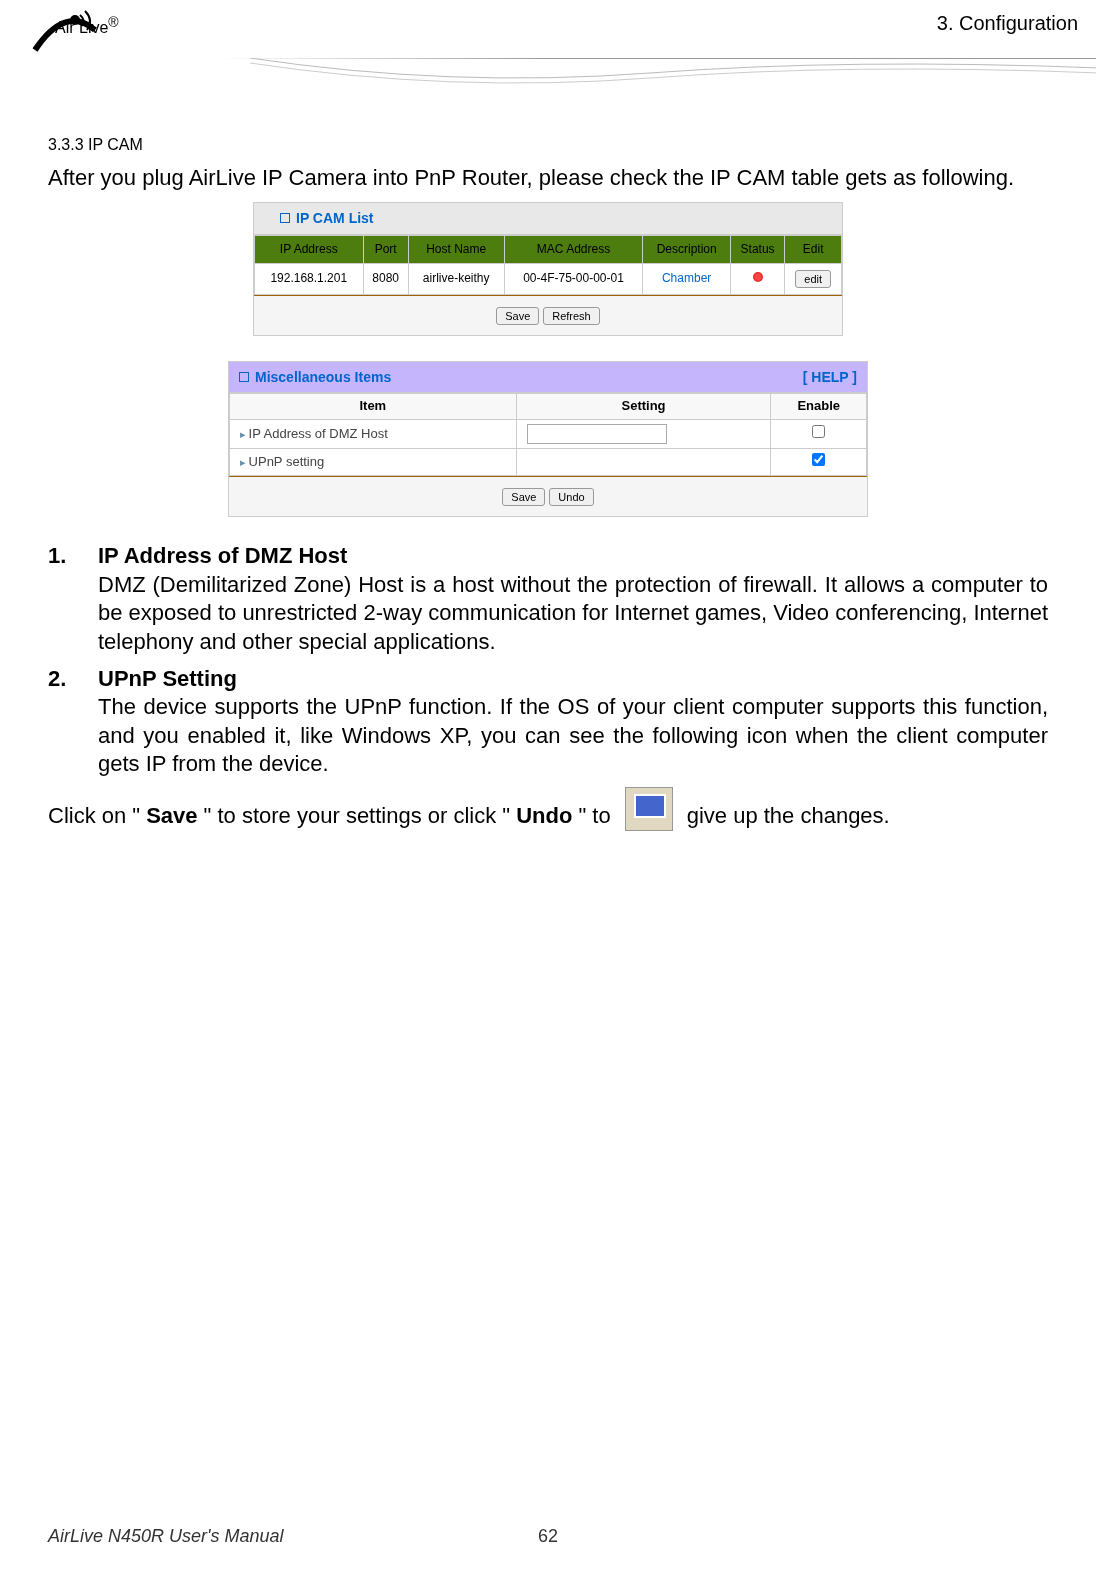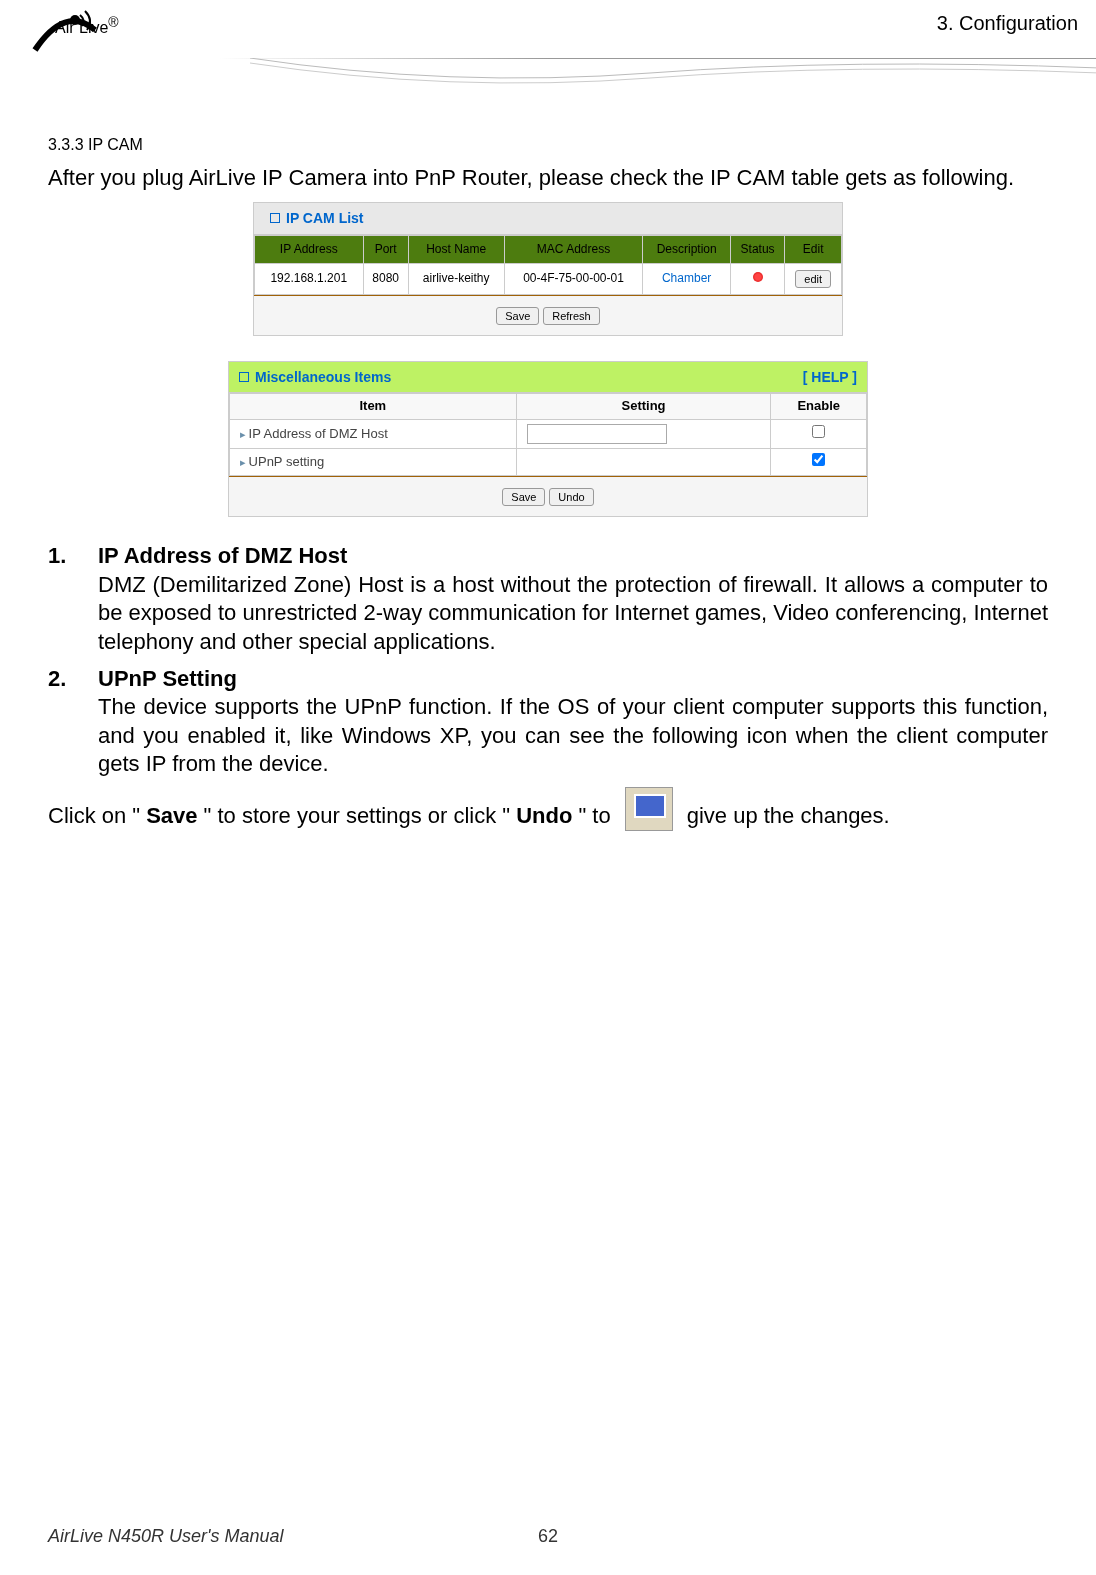--- a/index.html
+++ b/index.html
@@ -69,21 +69,21 @@
       margin-bottom: 25px;
     }
     .panel1 {
       width: 590px;
       border: 1px solid #ccc;
       font-size: 14px;
       background: #f5f5f5;
     }
     .panel1-title {
       background: #e8e8e8;
-      padding: 6px 16px;
+      padding: 6px 26px;
       color: #0066cc;
       font-weight: bold;
       border-bottom: 1px solid #ccc;
       display: flex;
       align-items: center;
       gap: 6px;
     }
     .panel1-title .box-icon {
       display: inline-block;
       width: 10px;
@@ -126,21 +126,21 @@
       background: #f5f5f5;
       border-top: 1px solid #a16207;
     }
     .panel2 {
       width: 640px;
       border: 1px solid #ccc;
       font-size: 14px;
       margin: 25px auto 25px auto;
     }
     .panel2-title {
-      background: #bef264;
+      background: #c4b5fd;
       padding: 6px 10px;
       color: #0066cc;
       font-weight: bold;
       border-bottom: 1px solid #ccc;
       display: flex;
       justify-content: space-between;
       align-items: center;
     }
     .panel2-title .left { display: flex; align-items: center; gap: 6px; }
     .panel2-title .box-icon {

